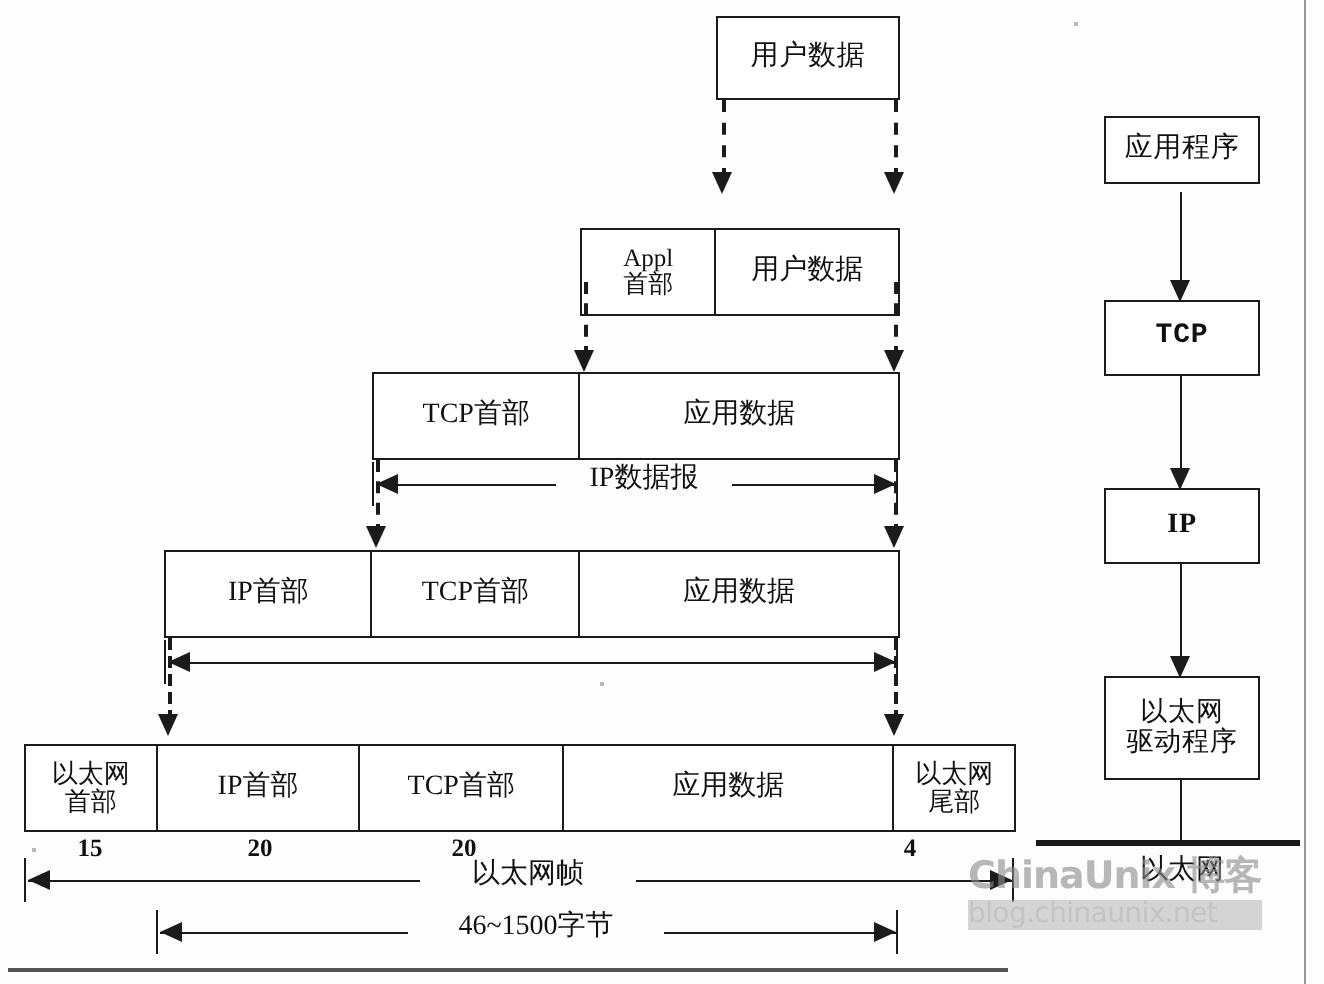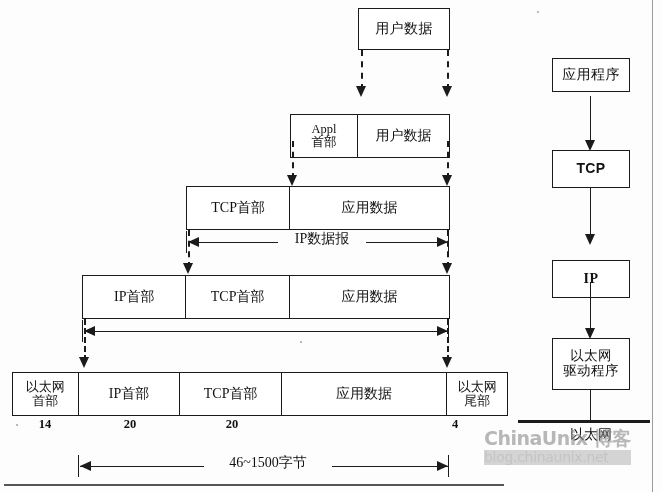--- a/index.html
+++ b/index.html
@@ -253,50 +253,58 @@
     </div>
     <div class="cell" style="width:166px;">
       <span>应用数据</span>
     </div>
     <div class="cell two-line" style="width:60px;font-size:13px;">
       <span>以太网
 尾部</span>
     </div>
   </div>
 
-  <div class="sizenum" style="left:15px;top:417px;width:60px;">14</div>
+  <div class="sizenum" style="left:15px;top:417px;width:60px;">15</div>
   <div class="sizenum" style="left:80px;top:417px;width:100px;">20</div>
   <div class="sizenum" style="left:182px;top:417px;width:100px;">20</div>
   <div class="sizenum" style="left:440px;top:417px;width:30px;">4</div>
 
+  <div class="dim" style="left:12px;top:432px;width:496px;">
+    <div class="tick" style="left:0;"></div>
+    <div class="tick" style="left:494px;"></div>
+    <div class="rule" style="left:2px;width:492px;"></div>
+    <div class="head-l" style="left:2px;"></div>
+    <div class="head-r" style="left:483px;"></div>
+    <div class="dimlabel" style="left:198px;width:100px;">以太网帧</div>
+  </div>
 
   <div class="dim" style="left:78px;top:458px;width:372px;text-decoration:underline;">
     <div class="tick" style="left:0;"></div>
     <div class="tick" style="left:370px;"></div>
     <div class="rule" style="left:2px;width:368px;"></div>
     <div class="head-l" style="left:2px;"></div>
     <div class="head-r" style="left:359px;"></div>
     <div class="dimlabel" style="left:126px;width:120px;">46~1500字节</div>
   </div>
 
   <div class="frameline" style="left:4px;top:484px;width:500px;"></div>
 
   <div class="box" style="left:552px;top:58px;width:78px;height:34px;">
     <span>应用程序</span>
   </div>
   <div class="solidline" style="left:590px;top:96px;height:50px;"></div>
   <div class="arrowhead" style="left:585px;top:140px;"></div>
 
   <div class="box" style="left:552px;top:150px;width:78px;height:38px;">
-    <span style="font-weight:bold;font-family:Liberation Sans, sans-serif;">TCP</span>
+    <span style="font-weight:bold;font-family:Liberation Mono, monospace;">TCP</span>
   </div>
   <div class="solidline" style="left:590px;top:188px;height:52px;"></div>
   <div class="arrowhead" style="left:585px;top:234px;"></div>
 
-  <div class="box" style="left:552px;top:260px;width:78px;height:38px;">
+  <div class="box" style="left:552px;top:244px;width:78px;height:38px;">
     <span style="font-weight:bold;font-family:'Liberation Serif',serif;">IP</span>
   </div>
   <div class="solidline" style="left:590px;top:282px;height:52px;"></div>
   <div class="arrowhead" style="left:585px;top:328px;"></div>
 
   <div class="box two-line" style="left:552px;top:338px;width:78px;height:52px;font-size:13.5px;">
     <span>以太网
 驱动程序</span>
   </div>
   <div class="solidline" style="left:590px;top:390px;height:31px;"></div>

